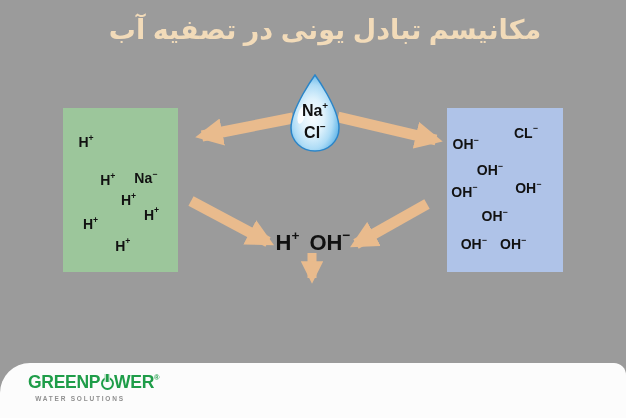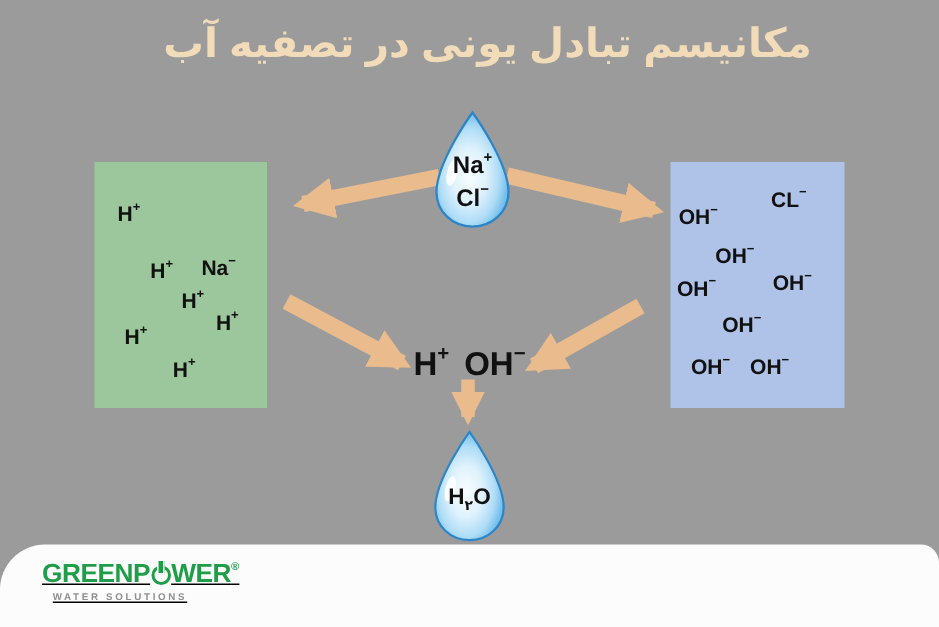--- a/index.html
+++ b/index.html
@@ -41,21 +41,21 @@
   .mid-label{
     position:absolute;left:313px;top:243px;transform:translate(-50%,-50%);
     font-weight:bold;font-size:22px;color:#111;white-space:nowrap;
   }
   .mid-label .ion{margin:0 5px;}
   
   .footer-bar{
     position:absolute;left:0;right:0;bottom:0;height:55px;
     background:#FCFCFC;border-radius:30px 12px 0 0;
   }
-  .logo{position:absolute;left:28px;top:11px;width:104px;text-align:center;text-decoration:underline;}
+  .logo{position:absolute;left:28px;top:11px;width:104px;text-align:center;}
   .logo-row{
     color:#1F9D49;font-weight:bold;font-size:17.5px;letter-spacing:-.3px;
     line-height:1;white-space:nowrap;
   }
   .power-o{
     display:inline-block;width:9px;height:9px;border:2.6px solid #1F9D49;
     border-radius:50%;position:relative;top:1.5px;margin:0 .5px;
   }
   .power-o::before{
     content:'';position:absolute;top:-4.5px;left:50%;transform:translateX(-50%);
@@ -122,27 +122,20 @@
       <ellipse cx="15.5" cy="42" rx="3.5" ry="9" transform="rotate(14 15.5 42)" fill="#FFFFFF" opacity="0.85"></ellipse>
     </svg>
     <div class="drop-label">
         <span class="ion"><span>Na</span><sup>+</sup></span>
         <span class="ion"><span>Cl</span><sup>−</sup></span>
       </div>
   </div>
 
   <div class="mid-label"><span class="ion"><span>H</span><sup>+</sup></span><span class="ion"><span>OH</span><sup>−</sup></span></div>
 
-  <div class="drop drop-bottom">
-    <svg viewBox="0 0 58 80" xmlns="http://www.w3.org/2000/svg">
-      <path d="M29 2 C29 2 5 35 5 55 C5 68.2 15.7 78 29 78 C42.3 78 53 68.2 53 55 C53 35 29 2 29 2 Z" fill="url(#dropGrad)" stroke="#2B85C8" stroke-width="1.5"></path>
-      <ellipse cx="15.5" cy="42" rx="3.5" ry="9" transform="rotate(14 15.5 42)" fill="#FFFFFF" opacity="0.85"></ellipse>
-    </svg>
-    <div class="drop-label"><span>H</span><sub>۲</sub><span>O</span></div>
-  </div>
 
   <div class="footer-bar">
     <div class="logo">
       <div class="logo-row"><span>GREENP</span><span class="power-o"></span><span>WER</span><span class="reg">®</span></div>
       <div class="tagline">WATER SOLUTIONS</div>
     </div>
   </div>
 
 </div>
 

